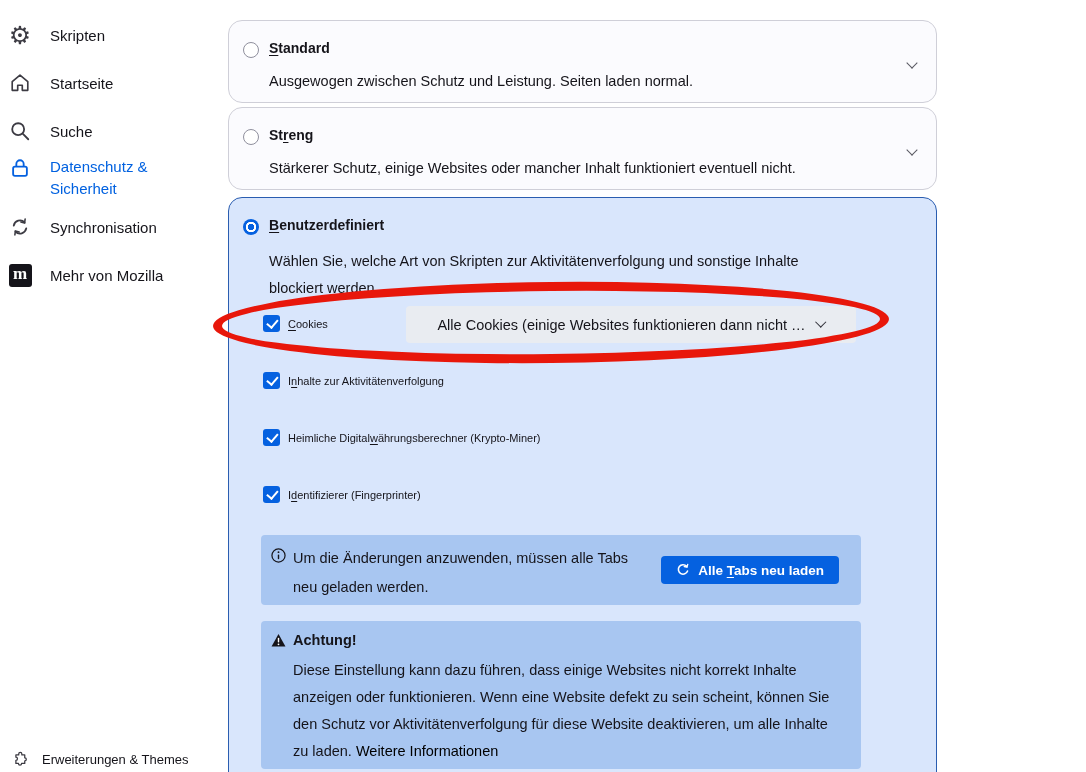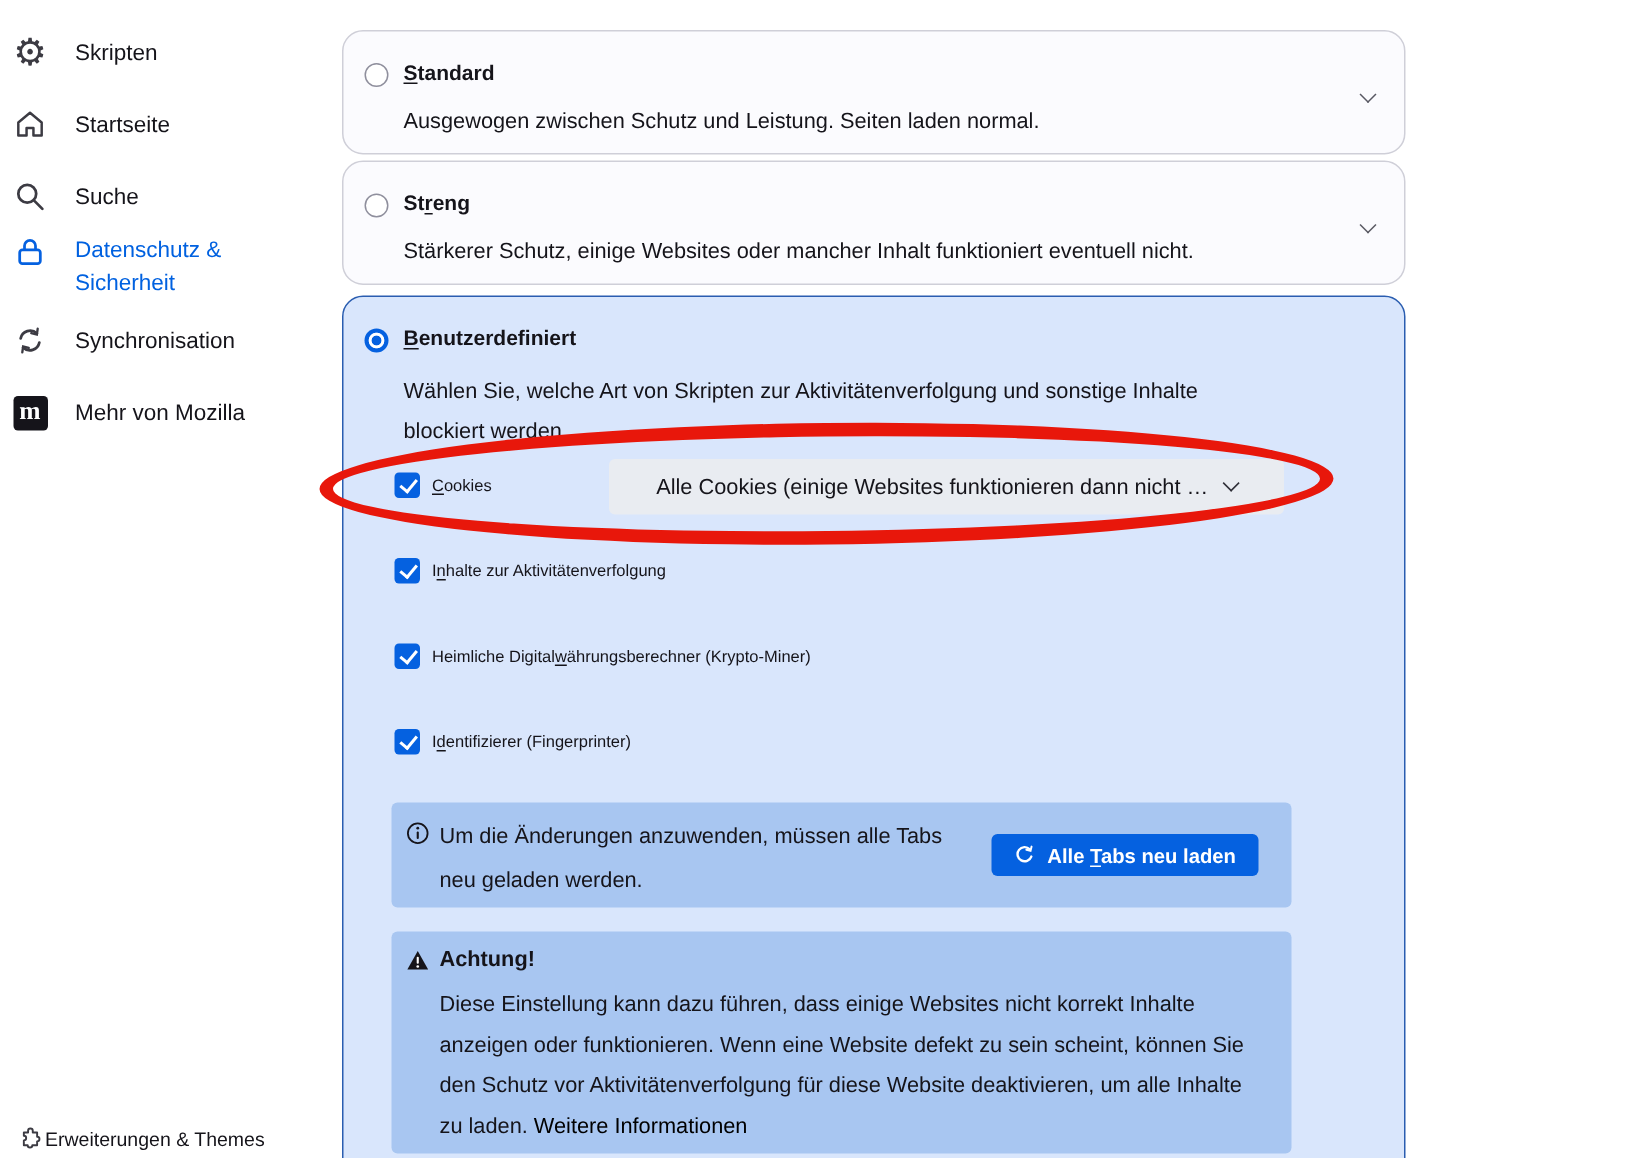--- a/index.html
+++ b/index.html
@@ -21,21 +21,21 @@
   .nav-item.selected { color: #0061e0; }
   .nav-two-line { align-items: flex-start; height: auto; }
   .nav-two-line .labels { line-height: 22px; }
   .gear-glyph { font-size: 25px; line-height: 1; color: #3c3b43; }
   .moz-badge {
     width: 23px; height: 23px; background: #15141a; color: #fff; border-radius: 3px;
     display: flex; align-items: center; justify-content: center;
     font-family: "Liberation Serif", "DejaVu Serif", serif; font-weight: 700; font-size: 17px; padding-bottom: 2px;
   }
   .footer-item {
-    position: absolute; left: 12px; top: 750px; display: flex; align-items: center; 
+    position: absolute; left: 12px; top: 750px; display: flex; align-items: center; gap: 12px;
     font-size: 13px; color: #15141a; cursor: pointer;
   }
 
   
   .main { position: absolute; left: 228px; top: 0; width: 665px; height: 772px; }
 
   .card {
     position: absolute; left: 0; width: 709px; background: #fbfbfe;
     border: 1px solid #cfcfd8; border-radius: 14px;
   }

